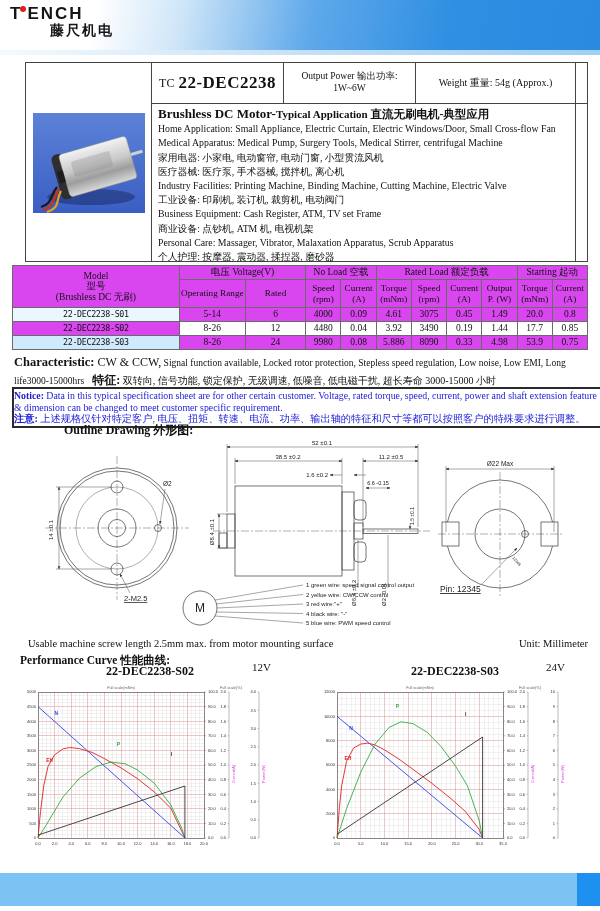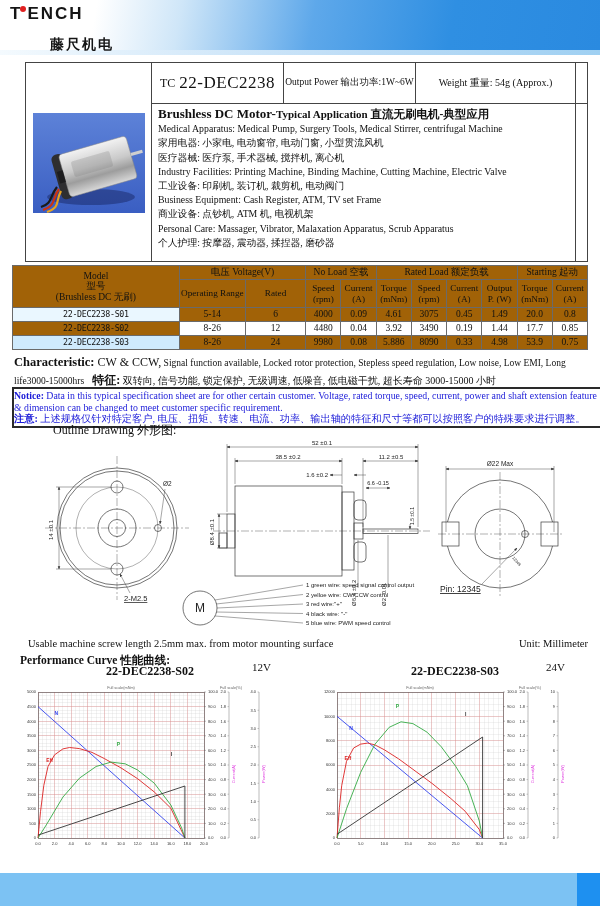--- a/index.html
+++ b/index.html
@@ -9,64 +9,64 @@
   .banner{position:absolute;left:0;top:0;width:600px;height:50px;
     background:linear-gradient(100deg,#ffffff 0%,#ffffff 16%,#cfe6f8 30%,#5ea8ea 52%,#2f8fe2 75%,#2a8ae0 100%);}
   .banner-edge{position:absolute;left:0;top:50px;width:600px;height:5px;
     background:linear-gradient(to right,#f4fafe,#bcdcf6 60%,#9fd0f2);}
   .logo{position:absolute;left:10px;top:5px;line-height:1;}
   .logo-en{font-family:"Liberation Sans",sans-serif;font-weight:800;font-size:17px;
     letter-spacing:2px;color:#151515;}
   .logo-dot{display:inline-block;width:6px;height:6px;background:#e02020;border-radius:50%;
     vertical-align:top;margin:1px 1px 0 -2px;}
   .logo-cn{font-family:Liberation Serif, serif;font-weight:700;font-size:14px;
-    color:#151515;margin:16px 0 0 40px;letter-spacing:2px;}
+    color:#151515;margin:2px 0 0 40px;letter-spacing:2px;}
   
   .title-table{position:absolute;left:25px;top:62px;width:563px;height:200px;border:1px solid #444;box-sizing:border-box;}
   .tt-v{position:absolute;top:0;width:0;border-left:1px solid #444;}
   .tt-h{position:absolute;height:0;border-top:1px solid #444;}
   .tt-cell{position:absolute;display:flex;align-items:center;justify-content:center;text-align:center;box-sizing:border-box;}
   .tc-prefix{font-size:12px;}
-  .tc-model{font-weight:normal;font-size:17px;letter-spacing:0.5px;}
-  .power-cell{font-size:9.5px;line-height:1.25;}
+  .tc-model{font-weight:bold;font-size:17px;letter-spacing:0.5px;}
+  .power-cell{flex-direction:column;font-size:9.5px;line-height:1.25;}
   .weight-cell{font-size:10px;}
   .apps{position:absolute;left:126px;top:41px;width:423px;height:158px;padding:3px 6px;box-sizing:border-box;
         font-size:9.8px;line-height:14.2px;}
   .apps-title{font-weight:bold;}
   .apps-title .big{font-size:13px;}
   .apps-title .mid{font-size:11px;}
   .apps-title .cn{font-size:11.5px;}
   
   .photo{position:absolute;left:7px;top:50px;width:112px;height:100px;}
   
   .spec{position:absolute;left:12px;top:265px;width:576px;border-collapse:collapse;table-layout:fixed;
         font-size:9.5px;text-align:center;}
   .spec td{border:1px solid #6a6a6a;padding:0 1px;line-height:1.12;}
-  .c-blue{background:#a16207;}
+  .c-blue{background:#d946ef;}
   .c-light{background:#eaf7ff;}
   .c-mid{background:#cfeafd;}
   .c-white{background:#ffffff;}
   .model-cell{font-family:"DejaVu Sans Mono",monospace;font-size:8.3px;letter-spacing:-0.3px;text-align:center;}
   .hdr2 td{height:27px;font-size:9.2px;}
   .hdr1 td{height:13px;}
   .spec tr.data td{height:13px;}
   
   .charac{position:absolute;left:14px;top:353px;width:576px;line-height:15px;}
   .charac .b1{font-weight:bold;font-size:12.5px;}
   .charac .b2{font-size:12px;}
   .charac .s{font-size:9.5px;}
   .charac .cnb{font-weight:bold;font-size:12px;}
   .charac .cns{font-size:10px;}
   
   .notice{position:absolute;left:12px;top:387px;width:594px;border:2px solid #2a2a2a;box-sizing:border-box;
           padding:1px 0;color:#1a1ad8;font-size:9.8px;line-height:11.5px;}
   .notice .nb{font-weight:bold;}
   .notice .cn{font-size:10.2px;}
   
-  .out-head{position:absolute;left:21px;top:422px;font-weight:normal;font-size:12px;padding-left:32px;}
+  .out-head{position:absolute;left:32px;top:422px;font-weight:bold;font-size:12px;padding-left:32px;}
   .drawing{position:absolute;left:20px;top:436px;}
   .drawing text{font-family:"Liberation Sans",sans-serif;fill:#222;}
   .screw-row{position:absolute;left:20px;top:638px;width:560px;display:flex;justify-content:space-between;font-size:10.5px;margin-left:8px;}
   .perf-head{position:absolute;left:20px;top:653px;font-weight:bold;font-size:11.5px;}
   .ct{position:absolute;font-weight:bold;font-size:12px;text-align:center;width:180px;}
   .cv{position:absolute;font-size:11px;}
   .chart{position:absolute;}
   .chart text{font-family:"Liberation Sans",sans-serif;}
   
   .footer{position:absolute;left:0;top:873px;width:600px;height:33px;background:#7cc2f3;}
@@ -124,20 +124,21 @@
         <rect x="100" y="52" width="12" height="3.2" fill="#cfcfcf"></rect>
         <rect x="24" y="50" width="6" height="12" fill="#1d1d1f"></rect>
       </g>
       <path d="M24,74 C16,84 20,90 8,94" stroke="#1a1a1a" stroke-width="2.2" fill="none"></path>
       <path d="M26,76 C18,87 24,92 10,97" stroke="#cc3311" stroke-width="2.2" fill="none"></path>
       <path d="M28,78 C22,89 28,94 14,99" stroke="#e8a31e" stroke-width="2.2" fill="none"></path>
     </svg>
 
     <div class="apps">
       <div class="apps-title"><span class="big">Brushless DC Motor-</span><span class="mid">Typical Application </span><span class="cn">直流无刷电机-典型应用</span></div>
+      <div>Home Application: Small Appliance, Electric Curtain, Electric Windows/Door, Small Cross-flow Fan</div>
       <div>Medical Apparatus: Medical Pump, Surgery Tools, Medical Stirrer, centrifugal Machine</div>
       <div>家用电器: 小家电, 电动窗帘, 电动门窗, 小型贯流风机</div>
       <div>医疗器械: 医疗泵, 手术器械, 搅拌机, 离心机</div>
       <div>Industry Facilities: Printing Machine, Binding Machine, Cutting Machine, Electric Valve</div>
       <div>工业设备: 印刷机, 装订机, 裁剪机, 电动阀门</div>
       <div>Business Equipment: Cash Register, ATM, TV set Frame</div>
       <div>商业设备: 点钞机, ATM 机, 电视机架</div>
       <div>Personal Care: Massager, Vibrator, Malaxation Apparatus, Scrub Apparatus</div>
       <div>个人护理: 按摩器, 震动器, 揉捏器, 磨砂器</div>
     </div>

